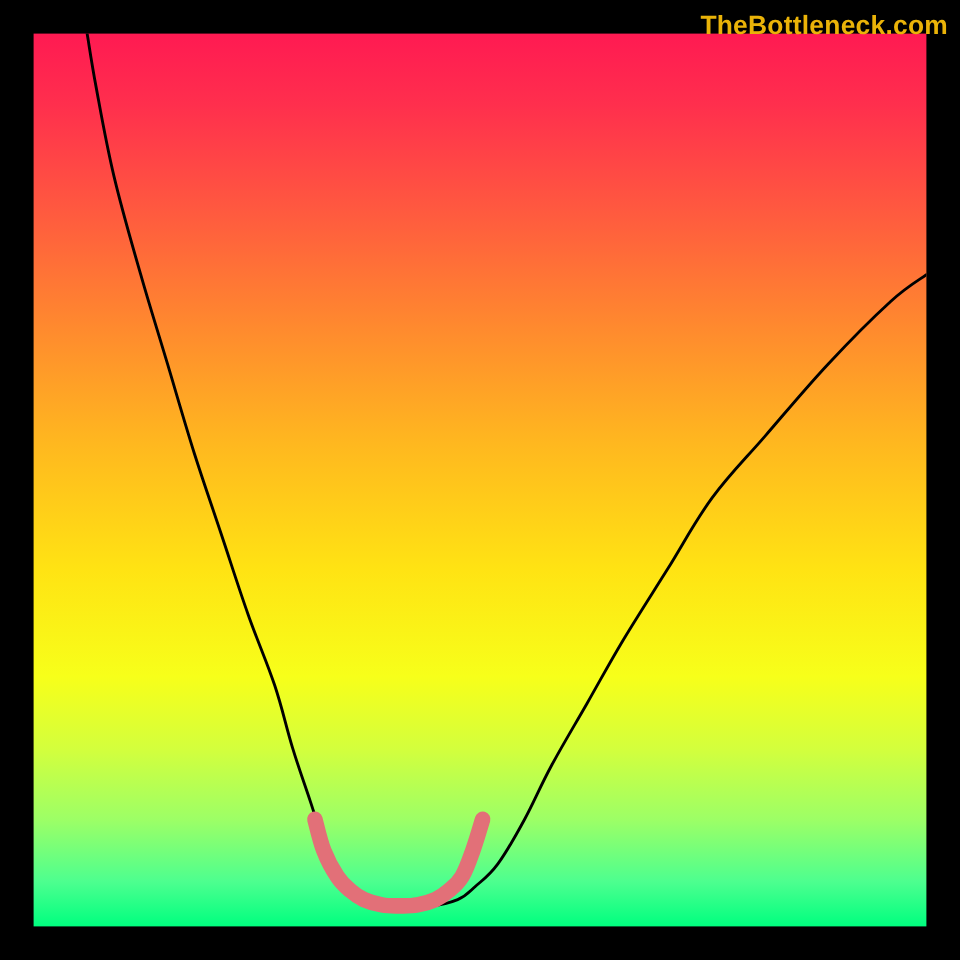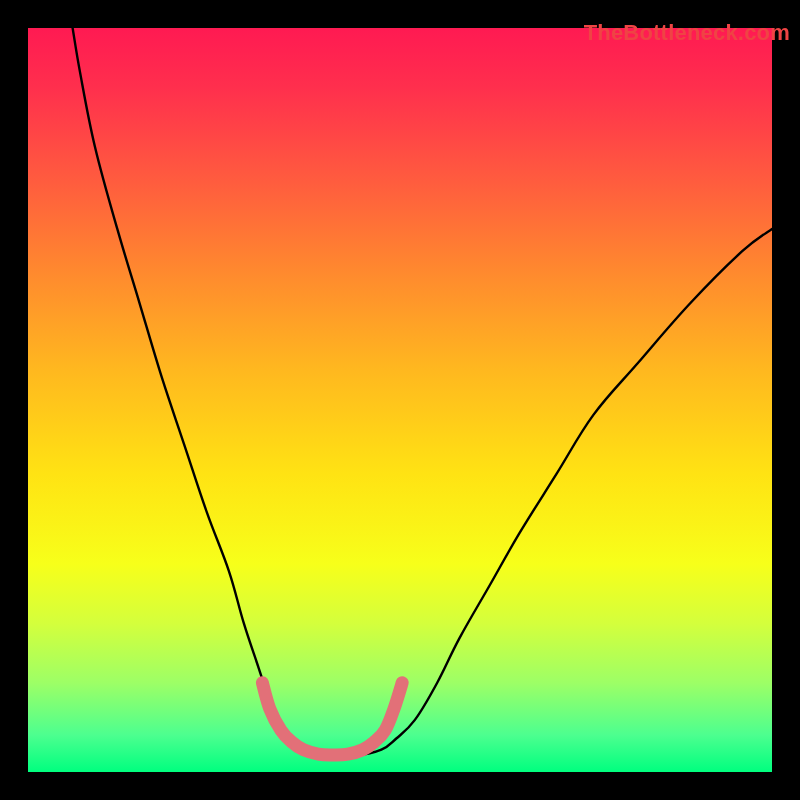--- a/index.html
+++ b/index.html
@@ -12,22 +12,22 @@
       #ff5a3f 20%,
       #ff8a2e 33%,
       #ffb81f 46%,
       #ffe313 60%,
       #f7ff1a 72%,
       #d4ff3c 80%,
       #9dff66 88%,
       #4dff8f 95%,
       #00ff7f 100%);
   }
-  .watermark{position:absolute;top:20px;right:10px;
-    font:700 22px Verdana,Geneva,sans-serif;color:#ef4444;letter-spacing:0.2px;}
+  .watermark{position:absolute;top:8px;right:10px;
+    font:700 22px Verdana,Geneva,sans-serif;color:#eab308;letter-spacing:0.2px;}
   svg.curve{position:absolute;inset:0;}
 </style>
 </head>
 <body>
 
 <div class="frame">
   <div class="plot">
     <div class="grad"></div>
     <svg class="curve" viewBox="0 0 744 744" preserveAspectRatio="none">
       <path fill="none" stroke="#000" stroke-width="2.4" stroke-linecap="round" d="M 44.6 0.0 C 46.0 8.0, 48.1 23.2, 52.1 44.6 C 56.1 66.1, 60.3 90.9, 67.0 119.0 C 73.7 147.2, 81.2 172.8, 89.3 200.9 C 97.3 229.0, 103.6 248.5, 111.6 275.3 C 119.6 302.1, 125.9 324.2, 133.9 349.7 C 142.0 375.1, 148.2 392.5, 156.2 416.6 C 164.3 440.7, 170.5 460.8, 178.6 483.6 C 186.6 506.4, 194.2 523.0, 200.9 543.1 C 207.6 563.2, 210.4 577.8, 215.8 595.2 C 221.1 612.6, 226.0 625.8, 230.6 639.8 C 235.3 653.9, 237.8 662.6, 241.8 673.3 C 245.8 684.0, 249.6 692.7, 253.0 699.4 C 256.3 706.1, 256.4 706.5, 260.4 710.5 C 264.4 714.5, 268.6 718.6, 275.3 721.7 C 282.0 724.8, 288.2 726.6, 297.6 727.6 C 307.0 728.7, 317.3 728.7, 327.4 727.6 C 337.4 726.6, 346.0 724.8, 353.4 721.7 C 360.8 718.6, 362.3 715.9, 368.3 710.5 C 374.3 705.2, 379.5 702.0, 386.9 691.9 C 394.2 681.9, 401.2 669.5, 409.2 654.7 C 417.2 640.0, 422.1 627.5, 431.5 610.1 C 440.9 592.7, 450.6 576.7, 461.3 558.0 C 472.0 539.3, 479.0 526.0, 491.0 505.9 C 503.1 485.8, 514.8 467.8, 528.2 446.4 C 541.6 425.0, 550.7 407.0, 565.4 386.9 C 580.2 366.8, 592.7 354.9, 610.1 334.8 C 627.5 314.7, 643.4 295.4, 662.2 275.3 C 680.9 255.2, 699.5 236.6, 714.2 223.2 C 729.0 209.8, 738.6 204.9, 744.0 200.9"></path>

